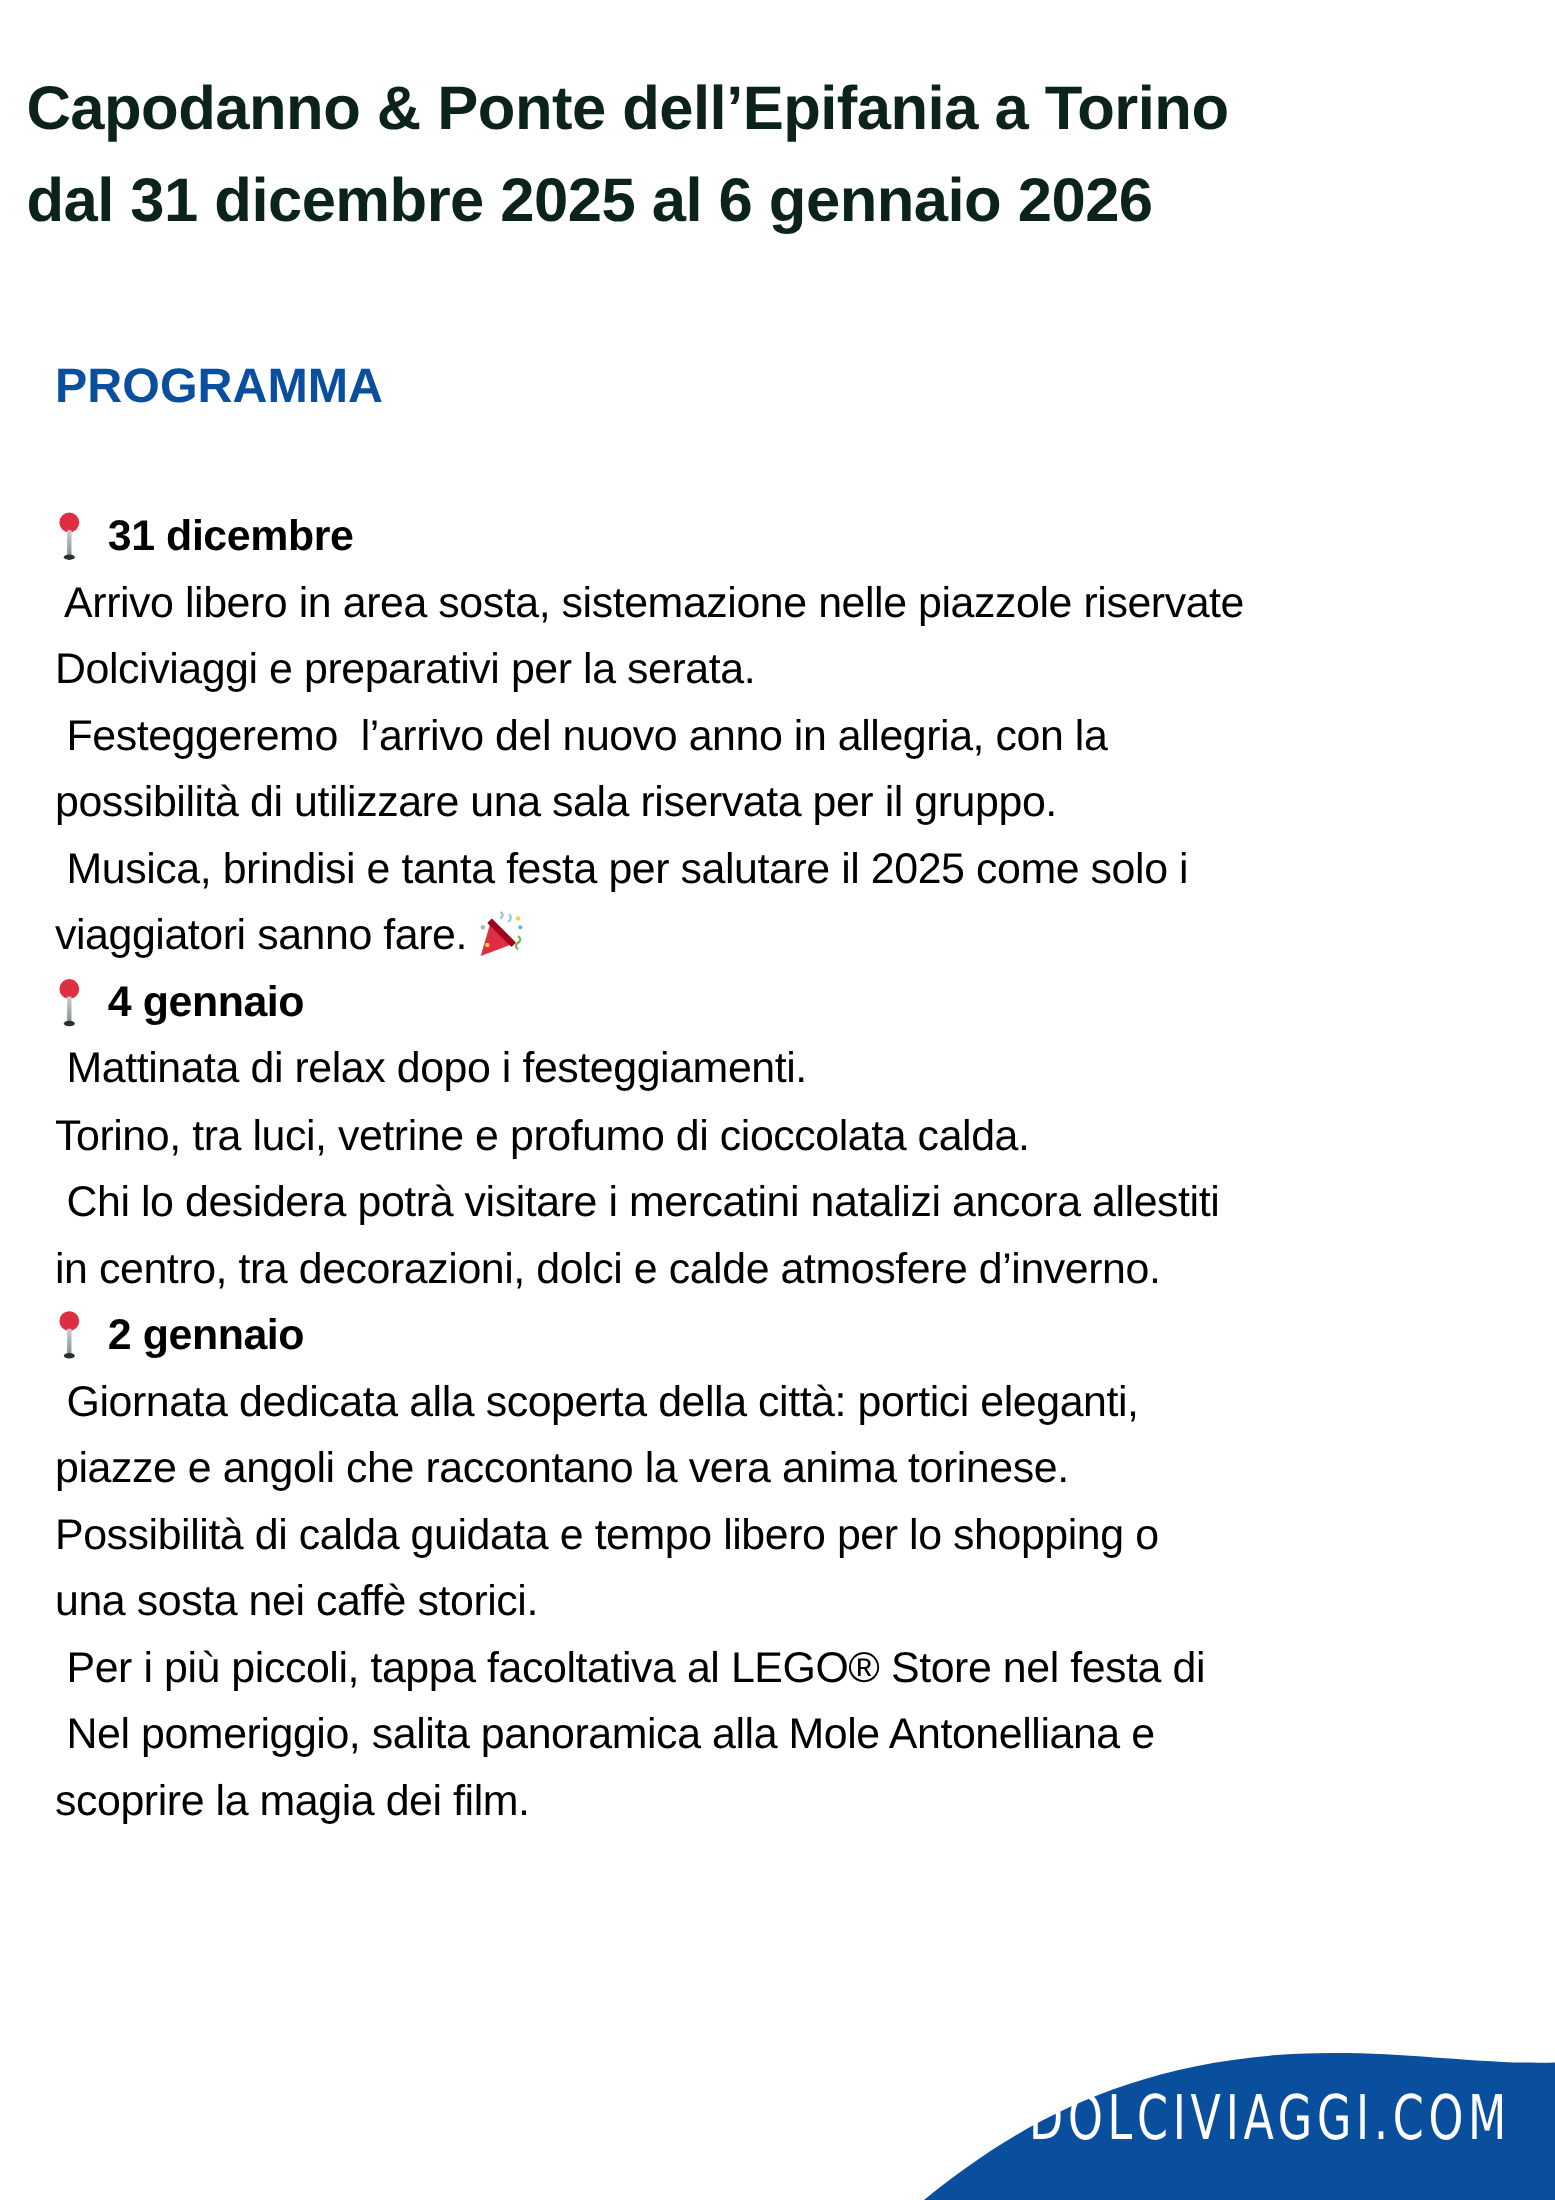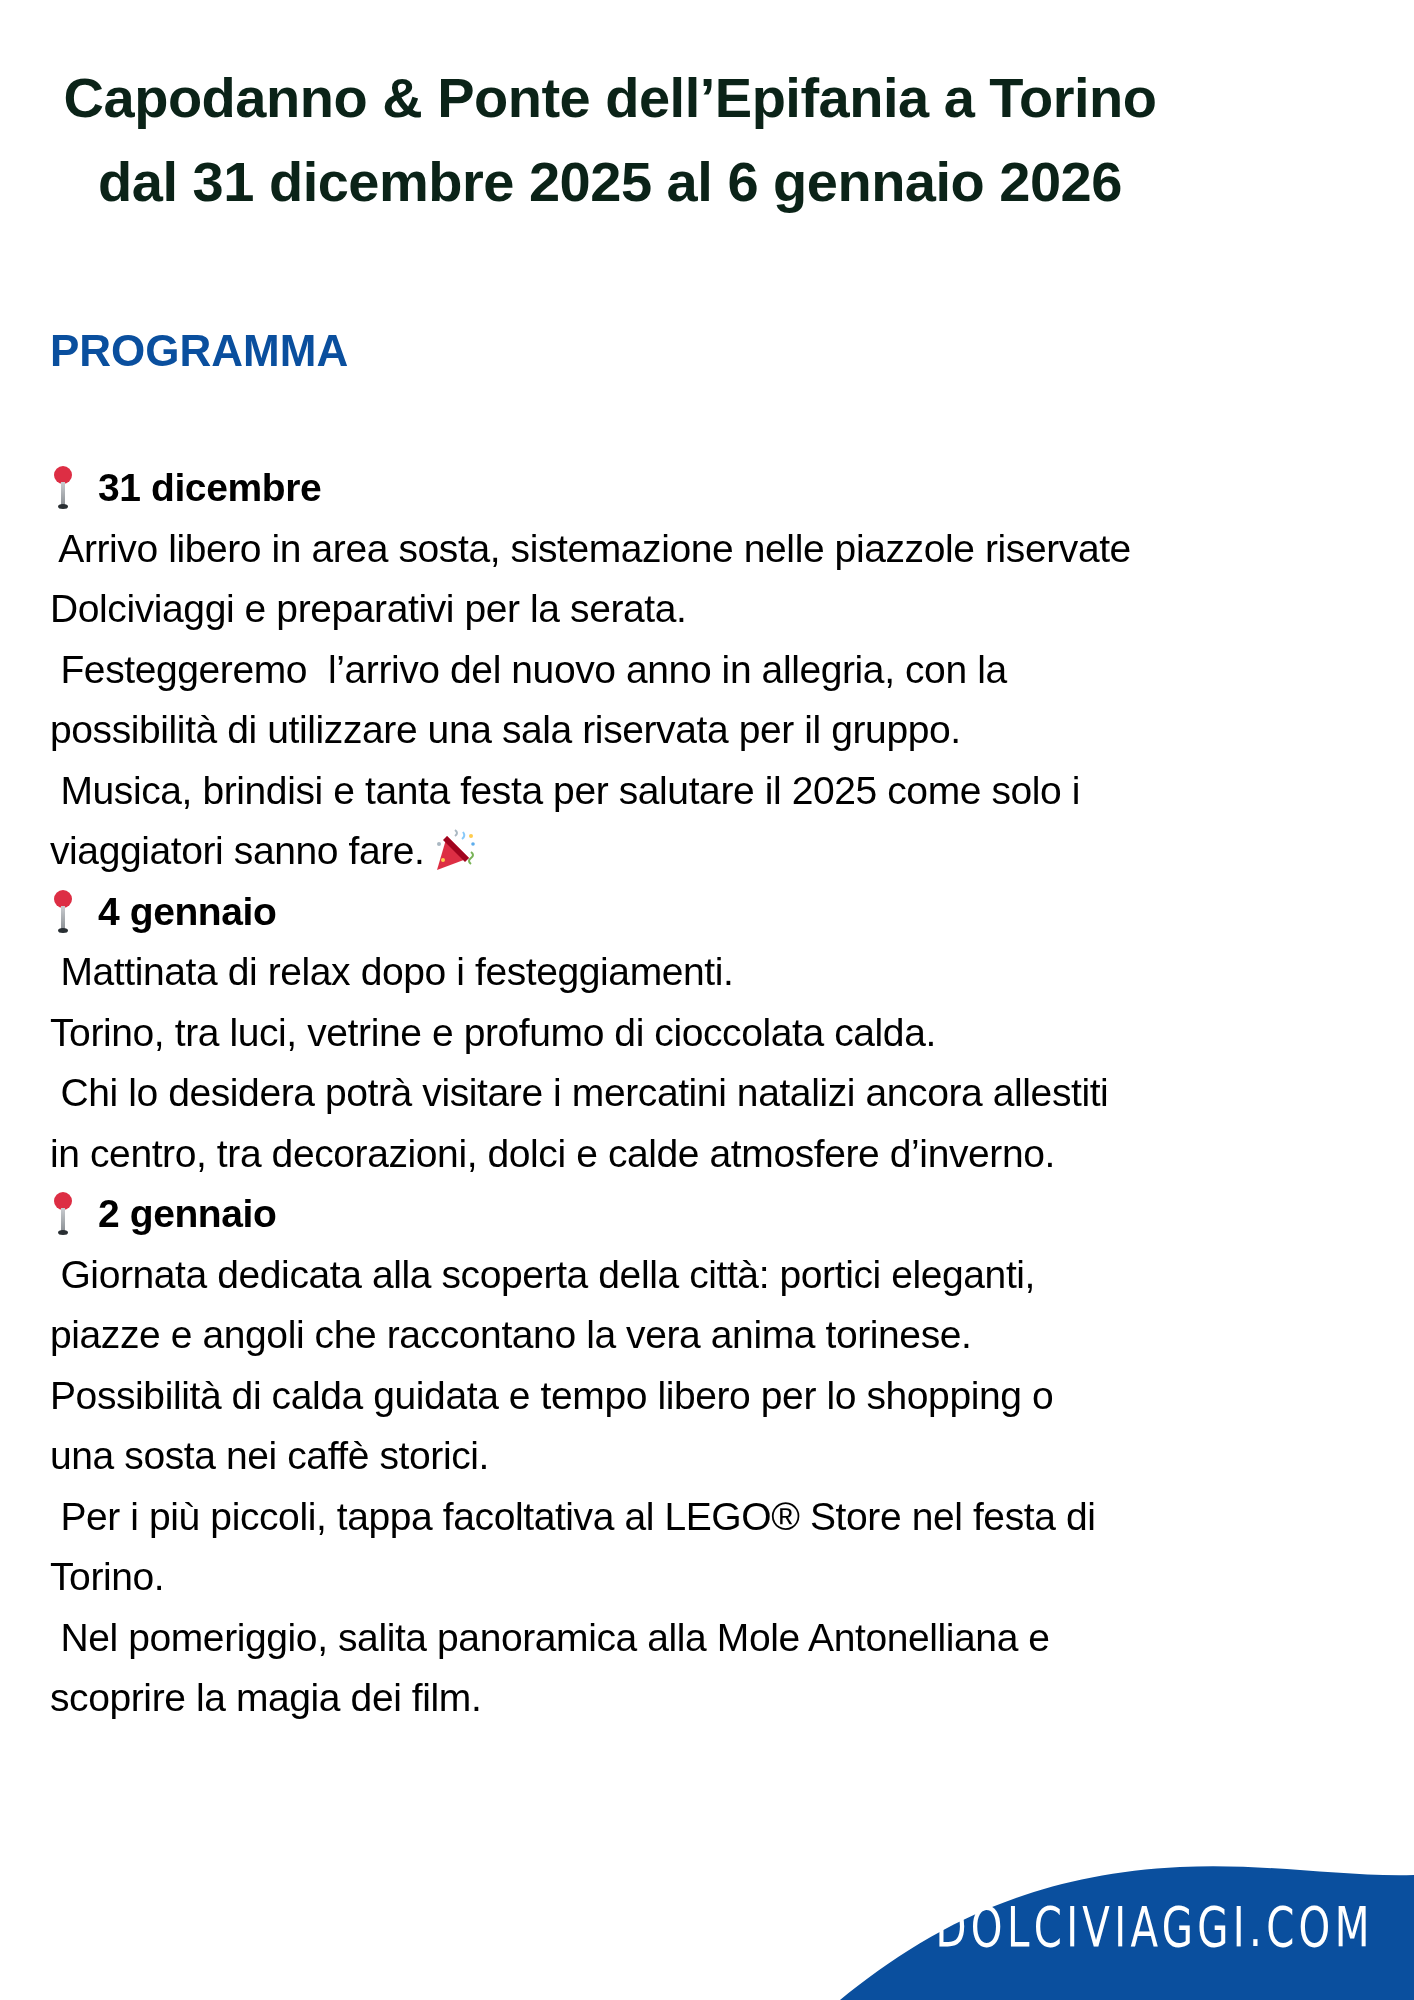--- a/index.html
+++ b/index.html
@@ -3,23 +3,24 @@
 <meta charset="utf-8">
 <style>
   html, body { margin: 0; padding: 0; }
   body {
     width: 1414px; height: 2000px; position: relative; overflow: hidden;
     background: #ffffff;
     font-family: "Liberation Sans", "DejaVu Sans", sans-serif;
   }
   .title {
     position: absolute; left: 0; top: 56px; width: 1220px;
-    text-align: center; color: #0b2318;
+    color: #0b2318;
     font-weight: bold; font-size: 56px; line-height: 84px;
     letter-spacing: -0.5px;
+    padding-left: 24px;
   }
   .section-heading {
     position: absolute; left: 50px; top: 316px;
     color: #0a4f9e; font-weight: bold; font-size: 44px; line-height: 70px;
   }
   .program {
     position: absolute; left: 50px; top: 458px; width: 1320px;
     color: #000000; font-size: 39px; line-height: 60.5px;
     letter-spacing: -0.4px;
   }
@@ -111,21 +112,20 @@
           <span class="needle"></span>
           <span class="base"></span>
         </span>
       <span>2 gennaio</span>
     </div>
     <div class="line"> Giornata dedicata alla scoperta della città: portici eleganti,</div>
     <div class="line">piazze e angoli che raccontano la vera anima torinese.</div>
     <div class="line">Possibilità di calda guidata e tempo libero per lo shopping o</div>
     <div class="line">una sosta nei caffè storici.</div>
     <div class="line"> Per i più piccoli, tappa facoltativa al LEGO® Store nel festa di</div>
-    <div class="line">Torino.</div>
     <div class="line"> Nel pomeriggio, salita panoramica alla Mole Antonelliana e</div>
     <div class="line">scoprire la magia dei film.</div>
   </div>
 </div>
 
 <svg class="footer-wave" viewBox="0 0 1414 145" preserveAspectRatio="none">
   <path d="M840 145 C 920 80, 1020 20, 1180 12 C 1270 8, 1340 22, 1414 20 L 1414 145 Z" fill="#0a4f9e"></path>
 </svg>
 <div class="brand">DOLCIVIAGGI.COM</div>
 

